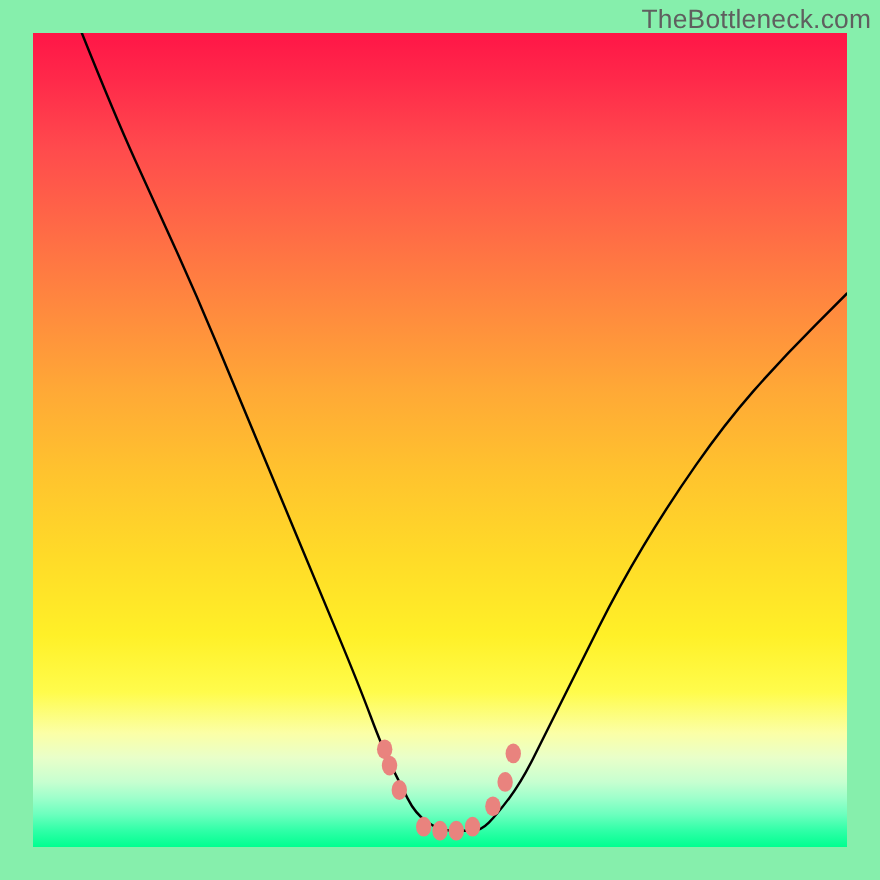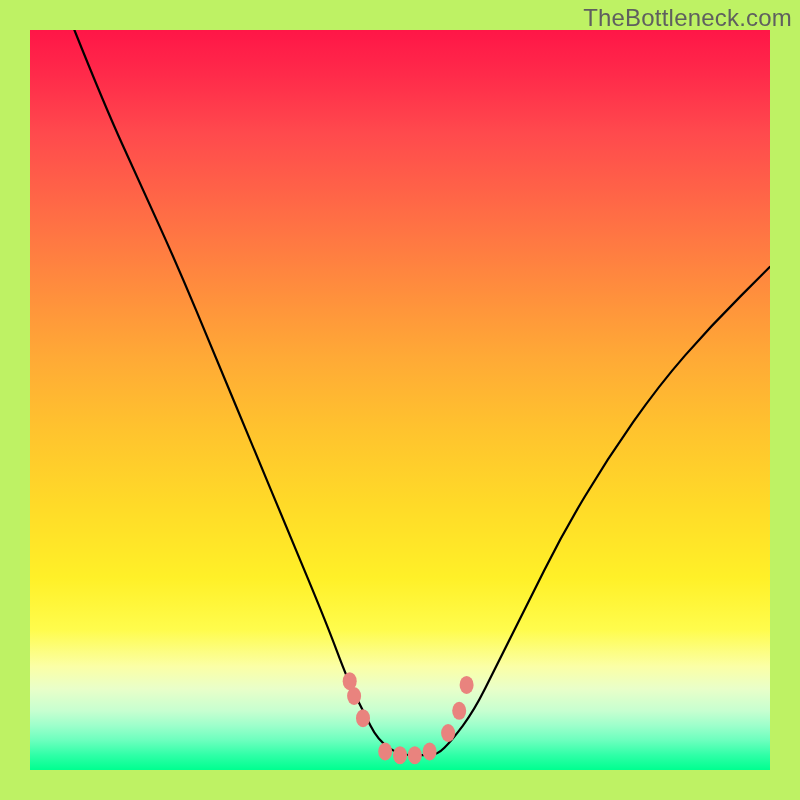--- a/index.html
+++ b/index.html
@@ -8,21 +8,21 @@
     width: 800px;
     height: 800px;
     overflow: hidden;
     background: #000;
     font-family: Arial, Helvetica, sans-serif;
   }
   .frame {
     position: relative;
     width: 800px;
     height: 800px;
-    background: #bef264;
+    background: #86efac;
   }
   .plot-area {
     position: absolute;
     left: 30px;
     top: 30px;
     width: 740px;
     height: 740px;
     background: linear-gradient(
       to bottom,
       #ff1647 0%,

